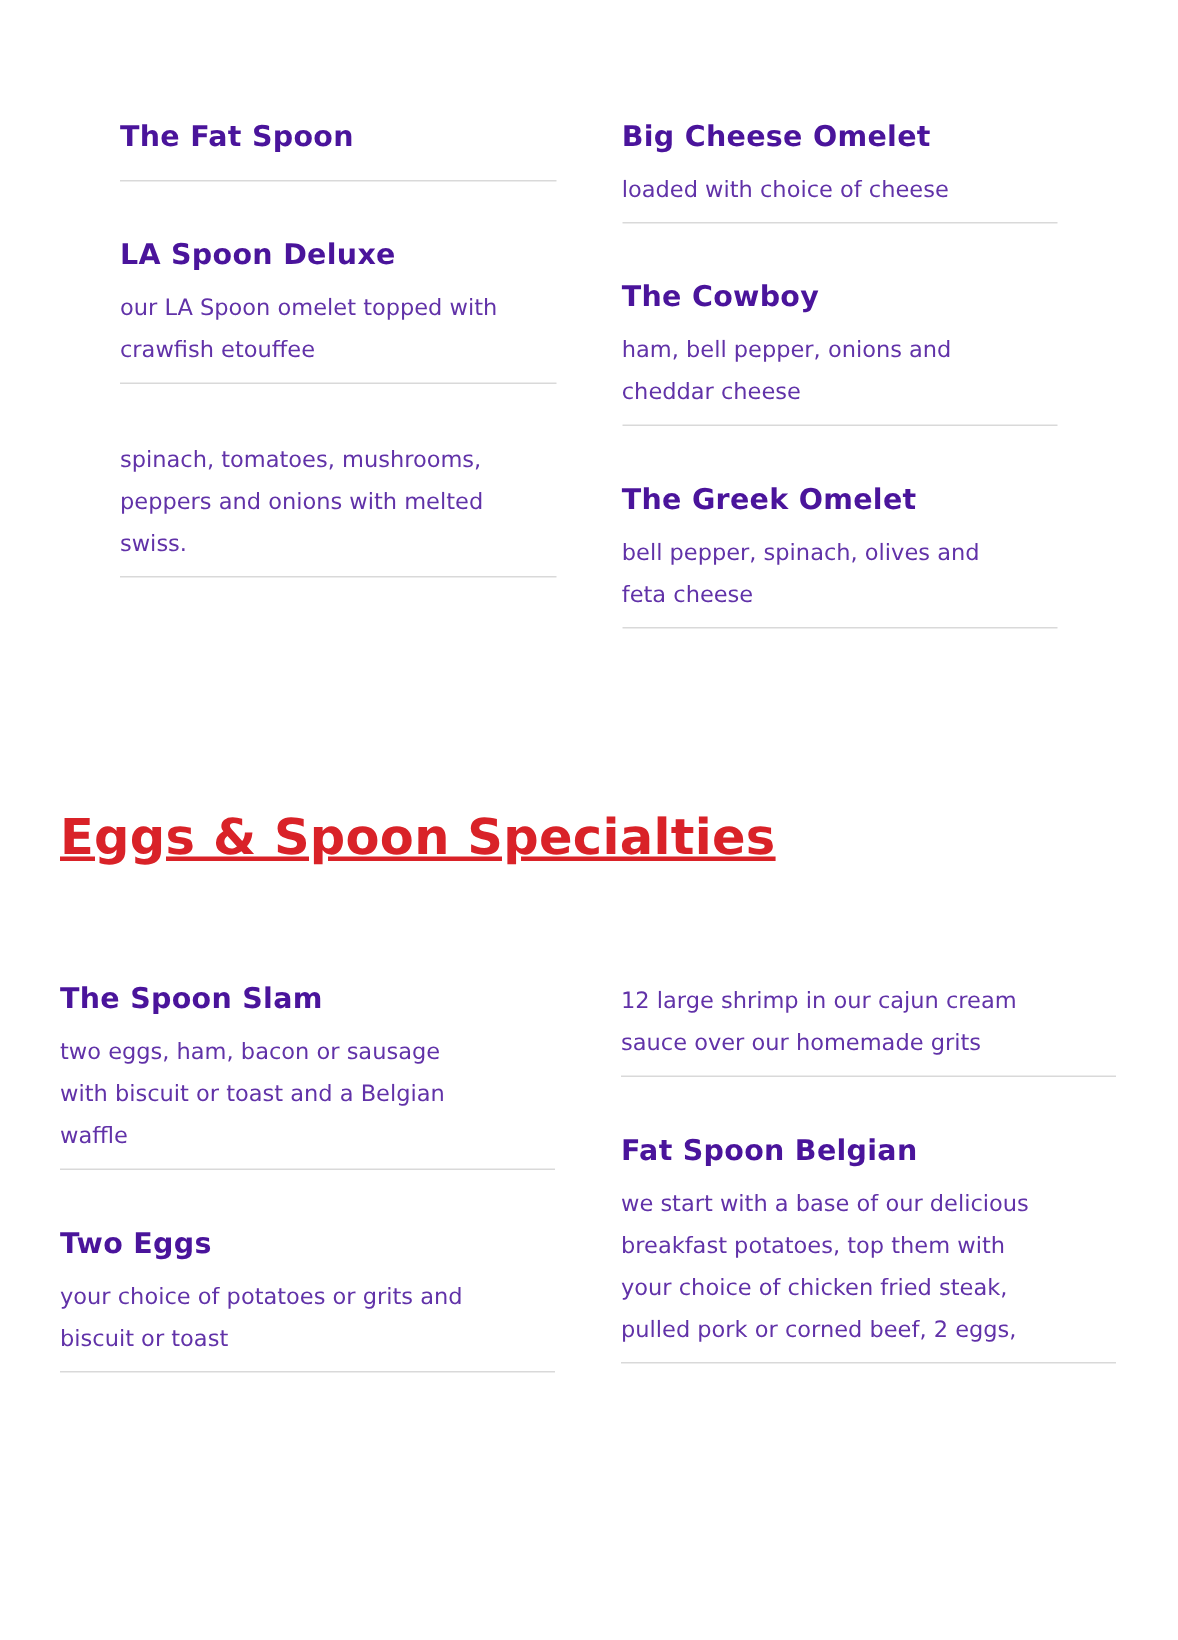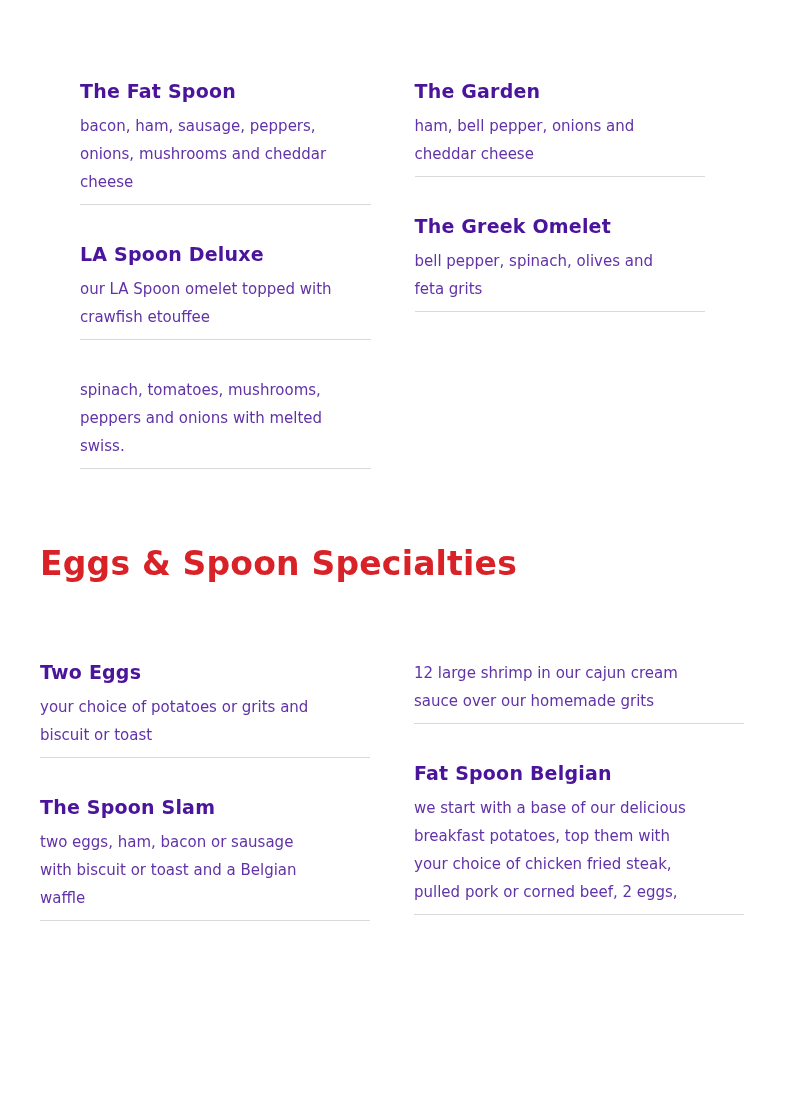--- a/index.html
+++ b/index.html
@@ -27,77 +27,78 @@
   .menu-col .menu-item:last-child{margin-bottom:0;}
   .item-name{
     margin:0 0 7px;font-size:19px;line-height:27px;font-weight:700;
     color:var(--heading-color);letter-spacing:0.2px;
   }
   .item-desc{
     margin:0;font-size:15px;line-height:28px;
     color:var(--description-color);white-space:pre-line;
   }
   .section-title{
-    margin:75px 0 0;font-size:33px;line-height:40px;font-weight:700;
-    color:var(--section-title-color);letter-spacing:0.2px;
+    margin:119px 0 0;font-size:33px;line-height:40px;font-weight:700;
+    color:var(--section-title-color);letter-spacing:0.2px;text-decoration:underline;
   }
   .specialties-grid{margin-top:75px;}
 </style>
 </head>
 <body>
 
 <div class="top-section">
   <div class="menu-grid">
     <div class="menu-col">
       <div class="menu-item">
         <h3 class="item-name">The Fat Spoon</h3>
-        <p class="item-desc">bacon, ham, sausage, peppers,
-onions, mushrooms and cheddar
-cheese</p>
       </div>
       <div class="menu-item">
         <h3 class="item-name">LA Spoon Deluxe</h3>
         <p class="item-desc">our LA Spoon omelet topped with
 crawfish etouffee</p>
       </div>
       <div class="menu-item">
         <p class="item-desc">spinach, tomatoes, mushrooms,
 peppers and onions with melted
 swiss.</p>
       </div>
     </div>
     <div class="menu-col">
       <div class="menu-item">
-        <h3 class="item-name">The Garden</h3>
+        <h3 class="item-name">Big Cheese Omelet</h3>
+        <p class="item-desc">loaded with choice of cheese</p>
+      </div>
+      <div class="menu-item">
+        <h3 class="item-name">The Cowboy</h3>
         <p class="item-desc">ham, bell pepper, onions and
 cheddar cheese</p>
       </div>
       <div class="menu-item">
         <h3 class="item-name">The Greek Omelet</h3>
         <p class="item-desc">bell pepper, spinach, olives and
-feta grits</p>
+feta cheese</p>
       </div>
     </div>
   </div>
 </div>
 
 <div class="specialties-section">
   <h2 class="section-title">Eggs &amp; Spoon Specialties</h2>
   <div class="menu-grid specialties-grid">
     <div class="menu-col">
       <div class="menu-item">
-        <h3 class="item-name">Two Eggs</h3>
-        <p class="item-desc">your choice of potatoes or grits and
-biscuit or toast</p>
-      </div>
-      <div class="menu-item">
         <h3 class="item-name">The Spoon Slam</h3>
         <p class="item-desc">two eggs, ham, bacon or sausage
 with biscuit or toast and a Belgian
 waffle</p>
+      </div>
+      <div class="menu-item">
+        <h3 class="item-name">Two Eggs</h3>
+        <p class="item-desc">your choice of potatoes or grits and
+biscuit or toast</p>
       </div>
     </div>
     <div class="menu-col">
       <div class="menu-item">
         <p class="item-desc">12 large shrimp in our cajun cream
 sauce over our homemade grits</p>
       </div>
       <div class="menu-item">
         <h3 class="item-name">Fat Spoon Belgian</h3>
         <p class="item-desc">we start with a base of our delicious

